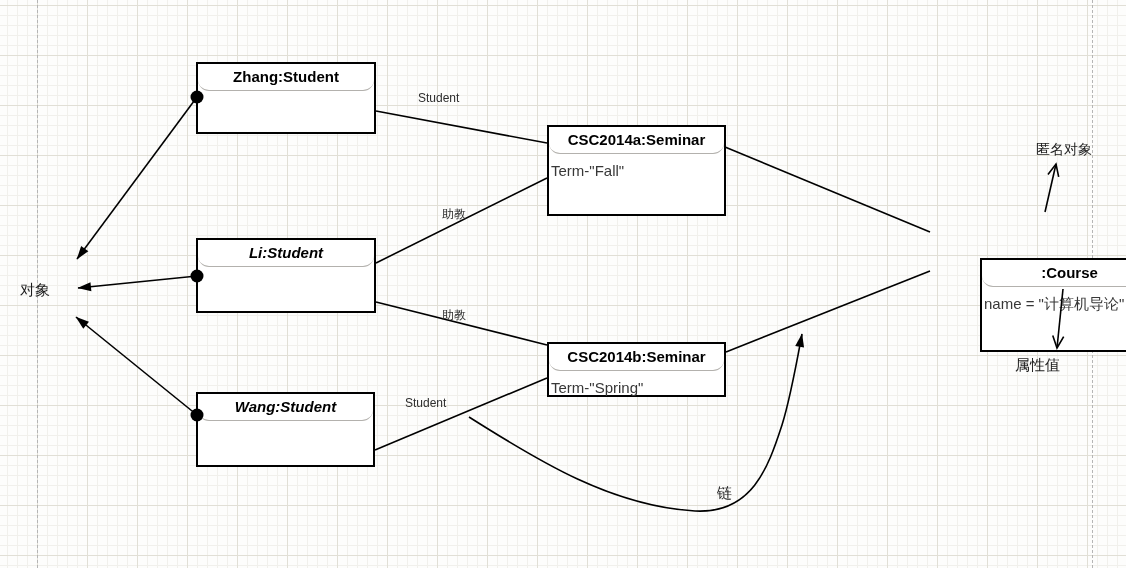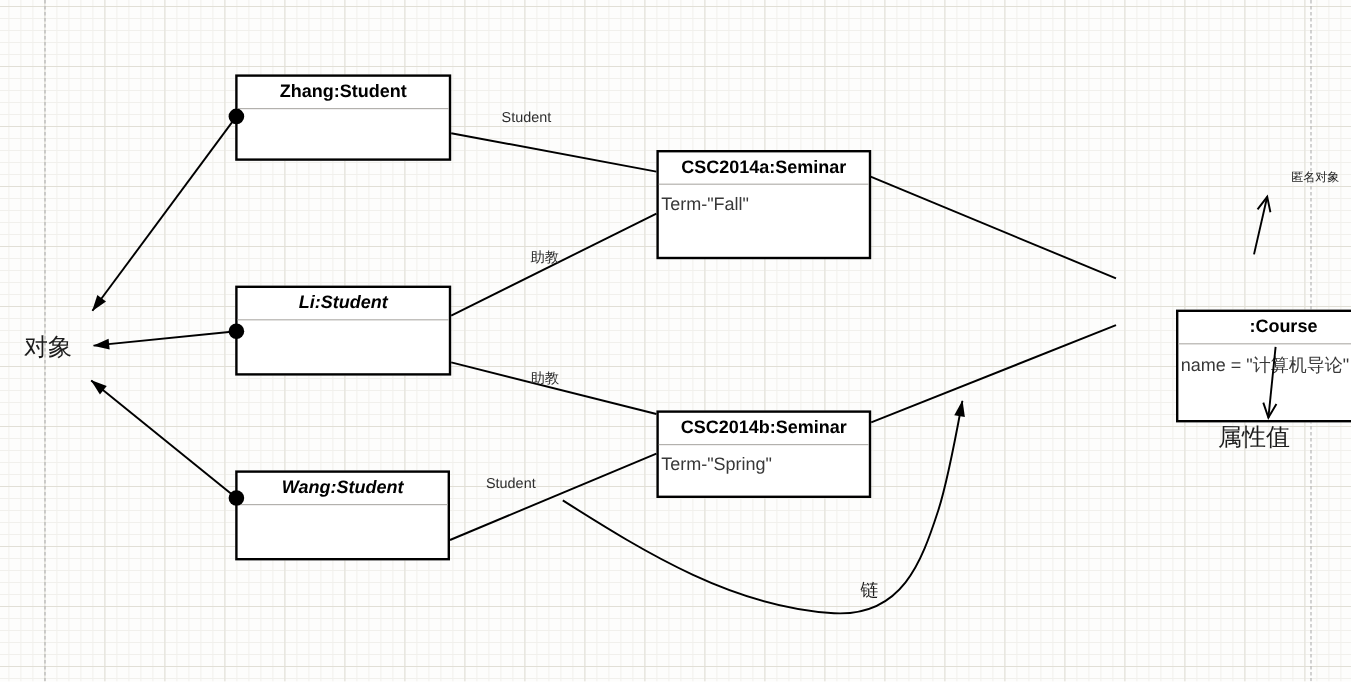--- a/index.html
+++ b/index.html
@@ -14,29 +14,29 @@
       linear-gradient(to bottom,#f1f0ec 1px,transparent 1px);
     background-size:50px 50px,50px 50px,10px 10px,10px 10px;
     background-position:-13px 5px,-13px 5px,-3px 5px,-3px 5px;
   }
   .guide{position:absolute;top:0;bottom:0;width:0;border-left:1px dashed #b5b5b5;}
   .node{
     position:absolute;box-sizing:border-box;border:2px solid #000;background:#fff;
   }
   .node .title{
     height:26px;line-height:26px;text-align:center;font-weight:bold;font-size:15px;
-    color:#000;border-bottom:1px solid #b3b1ad;white-space:nowrap;overflow:hidden;
+    color:#000;border-bottom:1px solid #b3b1ad;white-space:nowrap;overflow:hidden;border-radius:11px;
   }
   .node .body{
     padding:8px 2px 0 2px;font-size:15px;color:#383838;white-space:nowrap;
   }
   .lbl{
     position:absolute;font-size:12px;color:#2e2e2e;white-space:nowrap;line-height:18px;
   }
-  .lbl.cjk{font-size:20px;color:#1c1c1c;}
+  .lbl.cjk{font-size:15px;color:#1c1c1c;}
   svg.overlay{position:absolute;left:0;top:0;pointer-events:none;}
   svg.overlay .edge{stroke:#000;stroke-width:1.6;fill:none;}
 </style>
 </head>
 <body>
 
 <div id="canvas">
 
   <div class="guide" style="left:37px;"></div>
   <div class="guide" style="left:1092px;"></div>
@@ -54,21 +54,21 @@
   <div class="node" style="left:196px;top:392px;width:179px;height:75px;font-style:italic;">
     <div class="title">Wang:Student</div>
     <div class="body"></div>
   </div>
 
   <div class="node" style="left:547px;top:125px;width:179px;height:91px;">
     <div class="title">CSC2014a:Seminar</div>
     <div class="body">Term-"Fall"</div>
   </div>
 
-  <div class="node" style="left:547px;top:342px;width:179px;height:73px;">
+  <div class="node" style="left:547px;top:342px;width:179px;height:55px;">
     <div class="title">CSC2014b:Seminar</div>
     <div class="body">Term-"Spring"</div>
   </div>
 
   <div class="node" style="left:980px;top:214px;width:179px;height:94px;margin-top:44px;">
     <div class="title">:Course</div>
     <div class="body">name = "计算机导论"</div>
   </div>
 
   <svg class="overlay" width="1126" height="568" viewBox="0 0 1126 568">
@@ -101,17 +101,17 @@
     <circle cx="197" cy="276" r="6.5" fill="#000"></circle>
     <circle cx="197" cy="415" r="6.5" fill="#000"></circle>
   </svg>
 
   <div class="lbl" style="left:418px;top:89px;">Student</div>
   <div class="lbl" style="left:442px;top:205px;">助教</div>
   <div class="lbl" style="left:442px;top:306px;">助教</div>
   <div class="lbl" style="left:405px;top:394px;">Student</div>
 
   <div class="lbl cjk" style="left:20px;top:281px;">对象</div>
-  <div class="lbl cjk" style="left:1076px;top:140px;font-size:10px;">匿名对象</div>
+  <div class="lbl cjk" style="left:1036px;top:140px;font-size:14px;">匿名对象</div>
   <div class="lbl cjk" style="left:1015px;top:356px;">属性值</div>
   <div class="lbl cjk" style="left:717px;top:484px;font-size:15px;">链</div>
 
 </div>
 
 </body></html>

